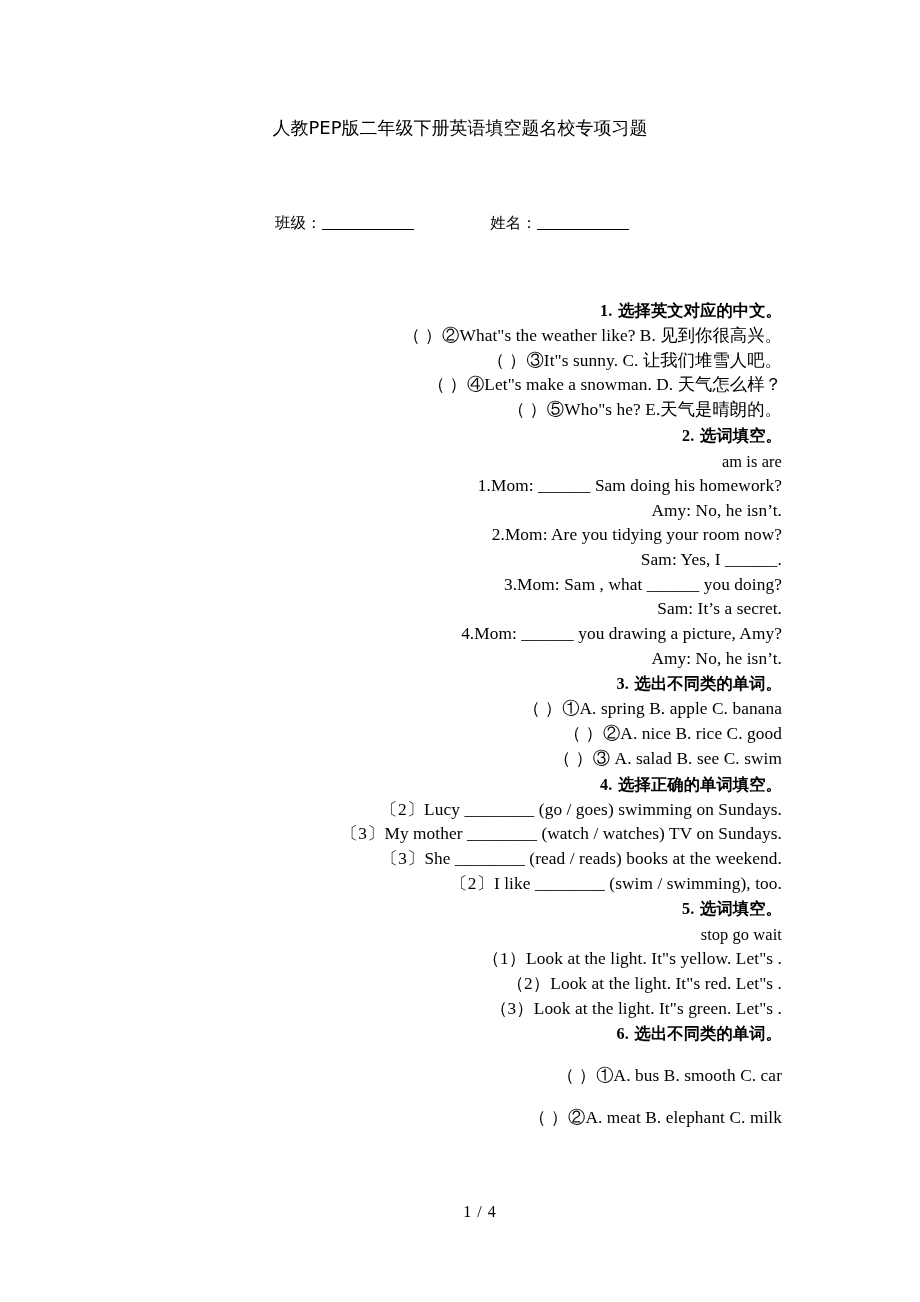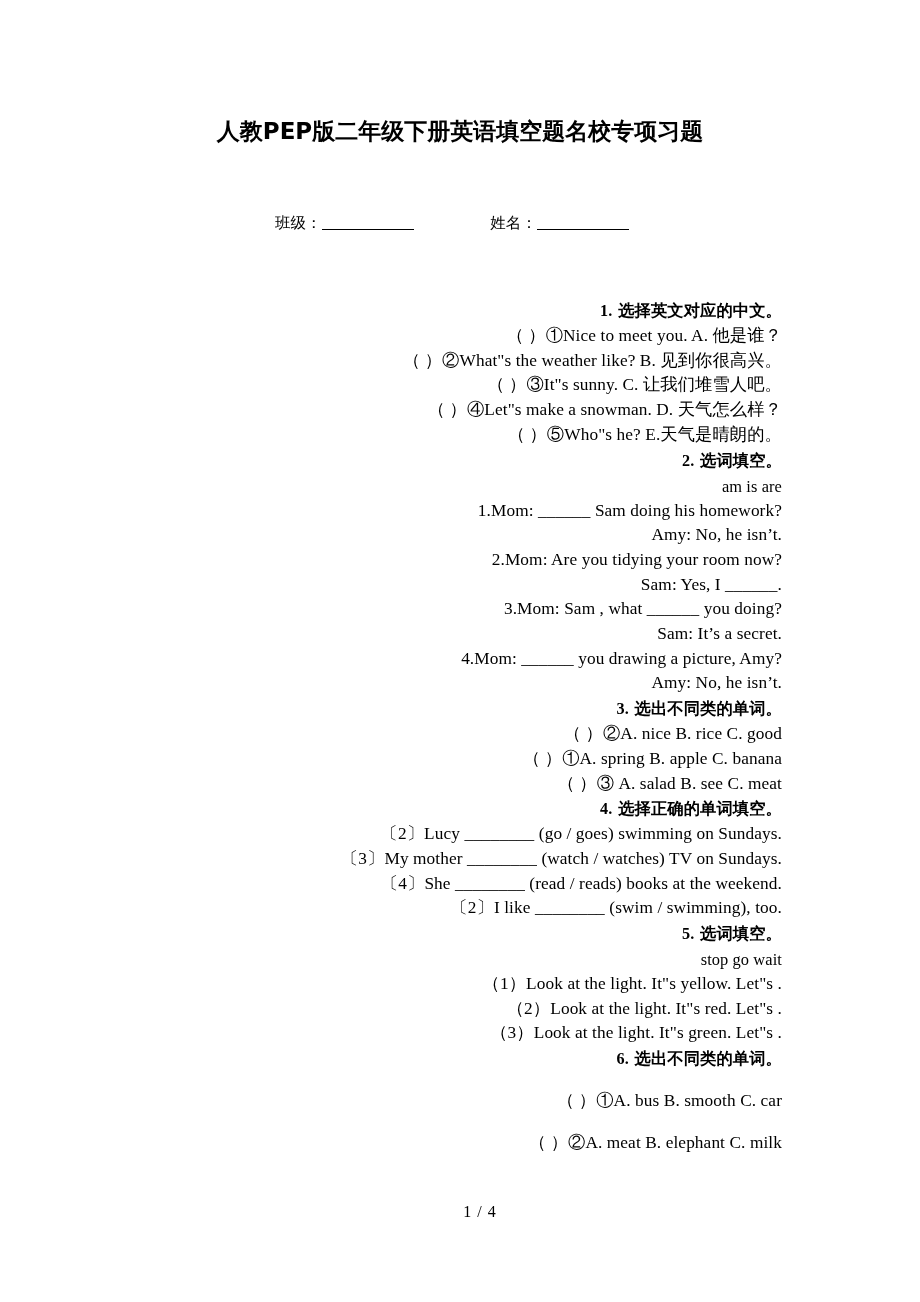--- a/index.html
+++ b/index.html
@@ -25,22 +25,22 @@
   }
 
   
   .doc-title {
     position: absolute;
     left: 0;
     top: 116px;
     width: 920px;
     text-align: center;
     font-family: "DejaVu Sans", "Liberation Sans", sans-serif;
-    font-weight: bold;
-    font-size: 23px;
+    font-weight: normal;
+    font-size: 18px;
     letter-spacing: 0px;
     white-space: nowrap;
   }
 
   
   .idrow {
     position: absolute;
     left: 275px;
     top: 213px;
     font-family: Liberation Sans, sans-serif;
@@ -122,46 +122,45 @@
 
   <div class="idrow">
     <span class="field"><span>班级：</span><span class="blank"></span></span>
     <span class="gap"></span>
     <span class="field"><span>姓名：</span><span class="blank"></span></span>
   </div>
 
   <div class="body-block">
 
     <span class="line sec-head"><span class="num">1.</span> <span class="cn">选择英文对应的中文。</span></span>
-    <span class="line">（    ）①Nice to meet you.            A. 他是谁？</span>
     <span class="line">（    ）②What"s the weather like?        B. 见到你很高兴。</span>
     <span class="line">（    ）③It"s sunny.               C. 让我们堆雪人吧。</span>
     <span class="line">（    ）④Let"s make a snowman.         D. 天气怎么样？</span>
     <span class="line">（    ）⑤Who"s he?                E.天气是晴朗的。</span>
 
     <span class="line sec-head"><span class="num">2.</span> <span class="cn">选词填空。</span></span>
     <span class="line wordbank">am is are</span>
     <span class="line">1.Mom: ______ Sam doing his homework?</span>
     <span class="line">Amy: No, he isn’t.</span>
     <span class="line">2.Mom: Are you tidying your room now?</span>
     <span class="line">Sam: Yes, I ______.</span>
     <span class="line">3.Mom: Sam , what ______ you doing?</span>
     <span class="line">Sam: It’s a secret.</span>
     <span class="line">4.Mom: ______ you drawing a picture, Amy?</span>
     <span class="line">Amy: No, he isn’t.</span>
 
     <span class="line sec-head"><span class="num">3.</span> <span class="cn">选出不同类的单词。</span></span>
+    <span class="line">（    ）①A. spring    B. apple     C. banana</span>
     <span class="line">（    ）②A. nice      B. rice      C. good</span>
-    <span class="line">（    ）①A. spring    B. apple     C. banana</span>
-    <span class="line">（    ）③ A. salad     B. see      C. meat</span>
+    <span class="line">（    ）③ A. salad     B. see      C. swim</span>
 
     <span class="line sec-head"><span class="num">4.</span> <span class="cn">选择正确的单词填空。</span></span>
     <span class="line">〔2〕Lucy ________ (go / goes) swimming on Sundays.</span>
     <span class="line">〔3〕My mother ________ (watch / watches) TV on Sundays.</span>
-    <span class="line">〔4〕She ________ (read / reads) books at the weekend.</span>
+    <span class="line">〔3〕She ________ (read / reads) books at the weekend.</span>
     <span class="line">〔2〕I like ________ (swim / swimming), too.</span>
 
     <span class="line sec-head"><span class="num">5.</span> <span class="cn">选词填空。</span></span>
     <span class="line wordbank">stop  go  wait</span>
     <span class="line">（1）Look at the light. It"s yellow. Let"s    .</span>
     <span class="line">（2）Look at the light. It"s red. Let"s    .</span>
     <span class="line">（3）Look at the light. It"s green. Let"s    .</span>
 
     <span class="line sec-head"><span class="num">6.</span> <span class="cn">选出不同类的单词。</span></span>
     <span class="spacer-md"></span>

